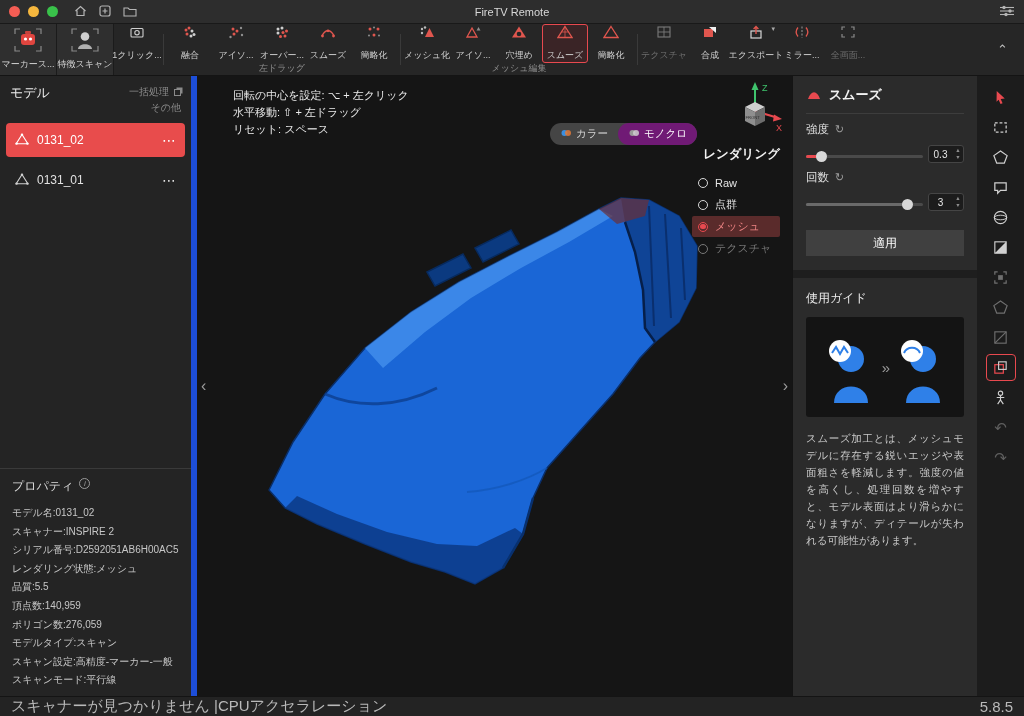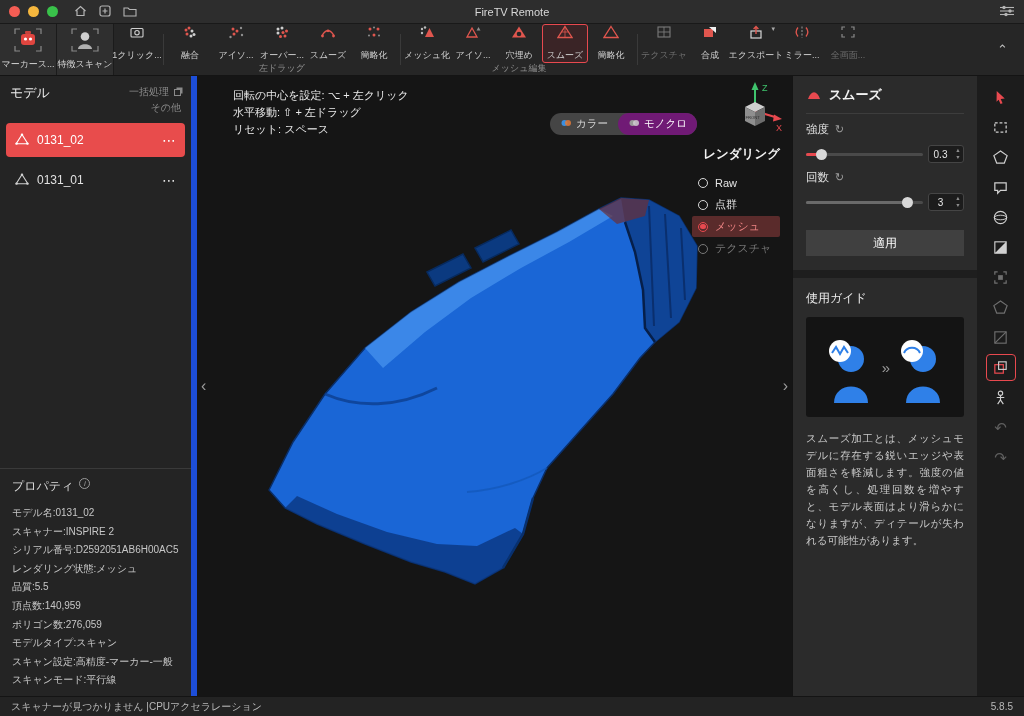--- a/index.html
+++ b/index.html
@@ -47,21 +47,21 @@
   .sb-spacer{flex:1}
   .props{border-top:1px solid #3a3a3a;padding:9px 12px 6px}
   .props-title{font-size:12px;color:#dcdcdc;display:flex;align-items:flex-start;gap:6px;margin-bottom:9px}
   .info-i{width:11px;height:11px;border:1px solid #9a9a9a;border-radius:50%;font-size:8px;color:#9a9a9a;display:inline-flex;align-items:center;justify-content:center;font-style:italic}
   .prop-row{font-size:10px;color:#c7c7c7;line-height:18.6px;white-space:nowrap;display:flex;overflow:hidden}
 
   
   .viewport{flex:1;position:relative;background:#151515;min-width:0;overflow:hidden}
   .model-svg{position:absolute;inset:0;width:100%;height:100%}
   .vp-help{position:absolute;left:36px;top:11px;font-size:11px;color:#ececec;line-height:17px}
-  .vp-toggle{position:absolute;right:95px;top:37px;height:22px;background:#454545;border-radius:11px;display:flex;font-size:10.5px}
+  .vp-toggle{position:absolute;right:95px;top:47px;height:22px;background:#454545;border-radius:11px;display:flex;font-size:10.5px}
   .vp-toggle .seg{display:flex;align-items:center;gap:4px;padding:0 10px;height:22px;border-radius:11px;color:#d8d8d8}
   .vp-toggle .seg.active{background:#701a75;color:#fff}
   .gizmo{position:absolute;right:7px;top:2px}
   .render-block{position:absolute;right:12px;top:70px;width:88px}
   .render-title{font-size:12.5px;font-weight:bold;color:#f2f2f2;text-align:right;margin-bottom:9px}
   .radio-row{display:flex;align-items:center;gap:7px;height:21px;font-size:11px;color:#e3e3e3;padding:0 6px;border-radius:2px;margin-bottom:1px}
   .radio{width:10px;height:10px;border:1.4px solid #d8d8d8;border-radius:50%;flex:0 0 auto;position:relative}
   .radio-row.selected{background:#5a2b2b;color:#ef8585}
   .radio.sel{border-color:#e8494f}
   .radio.sel::after{content:"";position:absolute;inset:1.2px;background:#e8494f;border-radius:50%}
@@ -72,21 +72,21 @@
   .vp-chev.right{right:1px}
 
   
   .panel{width:185px;background:#1e1e1e;display:flex;flex-direction:column;border-left:1px solid #141414;flex:0 0 auto;gap:8px}
   .panel-card{background:#2b2b2b;padding:10px 13px 14px}
   .panel-card.guide{flex:1}
   .panel-head{display:flex;align-items:center;gap:7px;padding-bottom:9px;border-bottom:1px solid #3d3d3d;margin-bottom:8px}
   .panel-title{font-size:13px;font-weight:bold;color:#f2f2f2}
   .ctl-label{display:flex;align-items:center;gap:6px;font-size:11.5px;color:#e0e0e0;margin:7px 0 8px}
   .refresh{color:#9a9a9a;font-size:11px}
-  .slider-row{display:flex;align-items:center;gap:5px;margin-bottom:3px}
+  .slider-row{display:flex;align-items:flex-end;gap:5px;margin-bottom:3px}
   .slider{position:relative;flex:1;height:13px}
   .track{position:absolute;top:5px;left:0;right:0;height:3px;background:#4a4a4a;border-radius:2px}
   .fill{position:absolute;top:5px;height:3px;border-radius:2px}
   .fill.red{background:#e8494f}
   .fill.gray{background:#6a6a6a}
   .handle{position:absolute;top:1px;width:11px;height:11px;border-radius:50%;background:#d8d8d8}
   .valbox{width:36px;height:18px;background:#1c1c1c;border:1px solid #454545;border-radius:3px;display:flex;align-items:center;flex:0 0 auto}
   .valbox .num{flex:1;text-align:center;font-size:10px;color:#e6e6e6}
   .steppers{width:11px;display:flex;flex-direction:column;align-items:center;line-height:7px}
   .steppers span{font-size:6px;color:#8d8d8d;transform:scale(.9)}
@@ -96,21 +96,21 @@
   .guide-arrows{color:#9a9a9a;font-size:15px;letter-spacing:-2px}
   .guide-text{margin-top:13px;font-size:10.5px;color:#c9c9c9;line-height:1.62;text-align:justify}
 
   
   .strip{width:47px;background:#1c1c1c;display:flex;flex-direction:column;align-items:center;padding-top:8px;gap:3px;flex:0 0 auto}
   .strip-item{width:30px;height:27px;display:flex;align-items:center;justify-content:center;border-radius:4px;font-size:15px;color:#cfcfcf}
   .strip-item.active-outline{border:1px solid #e8494f}
   .strip-item.gray{color:#5f5f5f}
 
   
-  .statusbar{height:20px;background:#232323;border-top:1px solid #141414;display:flex;align-items:center;padding:0 11px;font-size:10px;color:#b9b9b9;flex:0 0 auto}
+  .statusbar{height:20px;background:#232323;border-top:1px solid #141414;display:flex;align-items:center;padding:0 11px;font-size:15px;color:#b9b9b9;flex:0 0 auto}
   .statusbar .version{margin-left:auto}
 </style>
 </head>
 <body>
 
 <div class="window">
 
   <div class="titlebar">
     <div class="traffic">
       <span class="dot r"></span>

